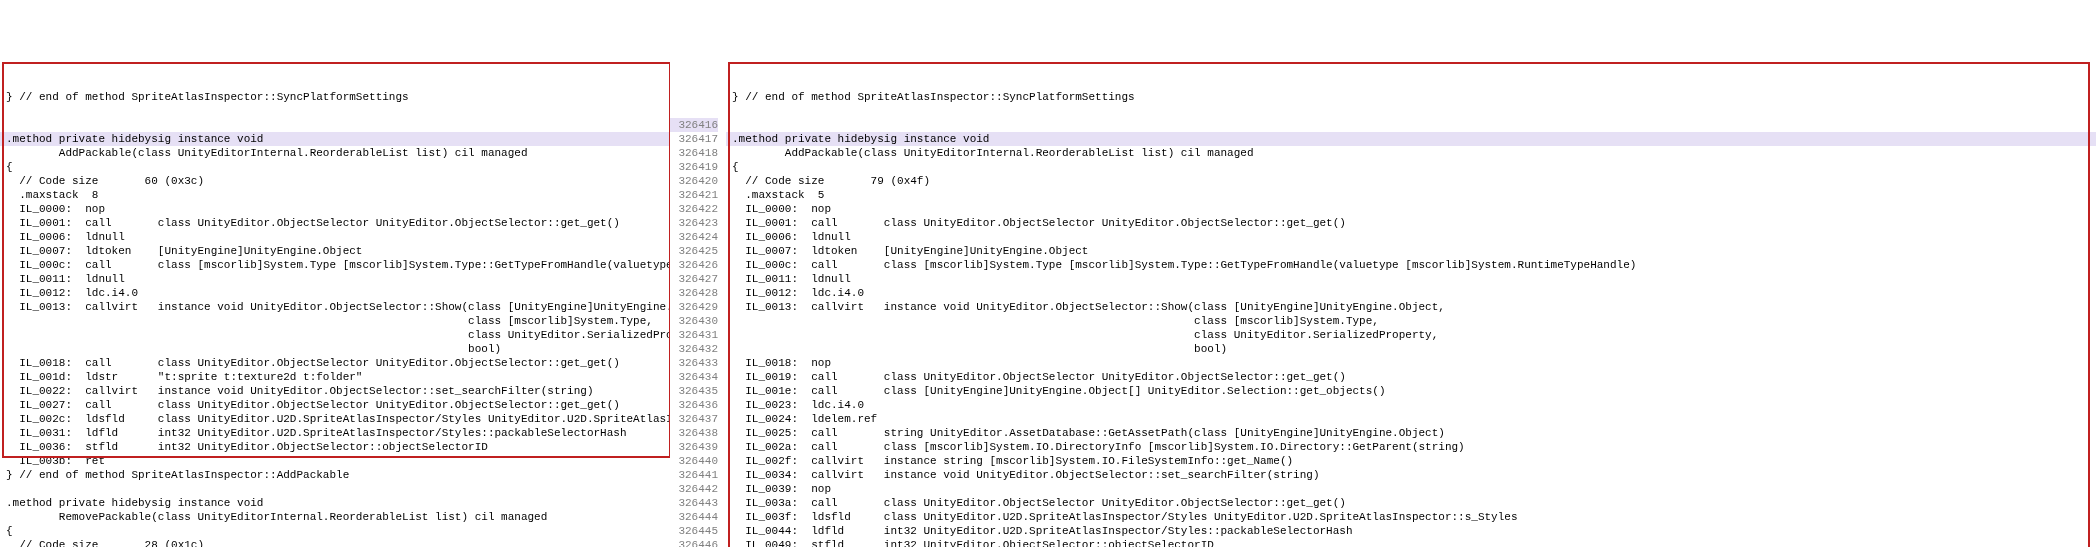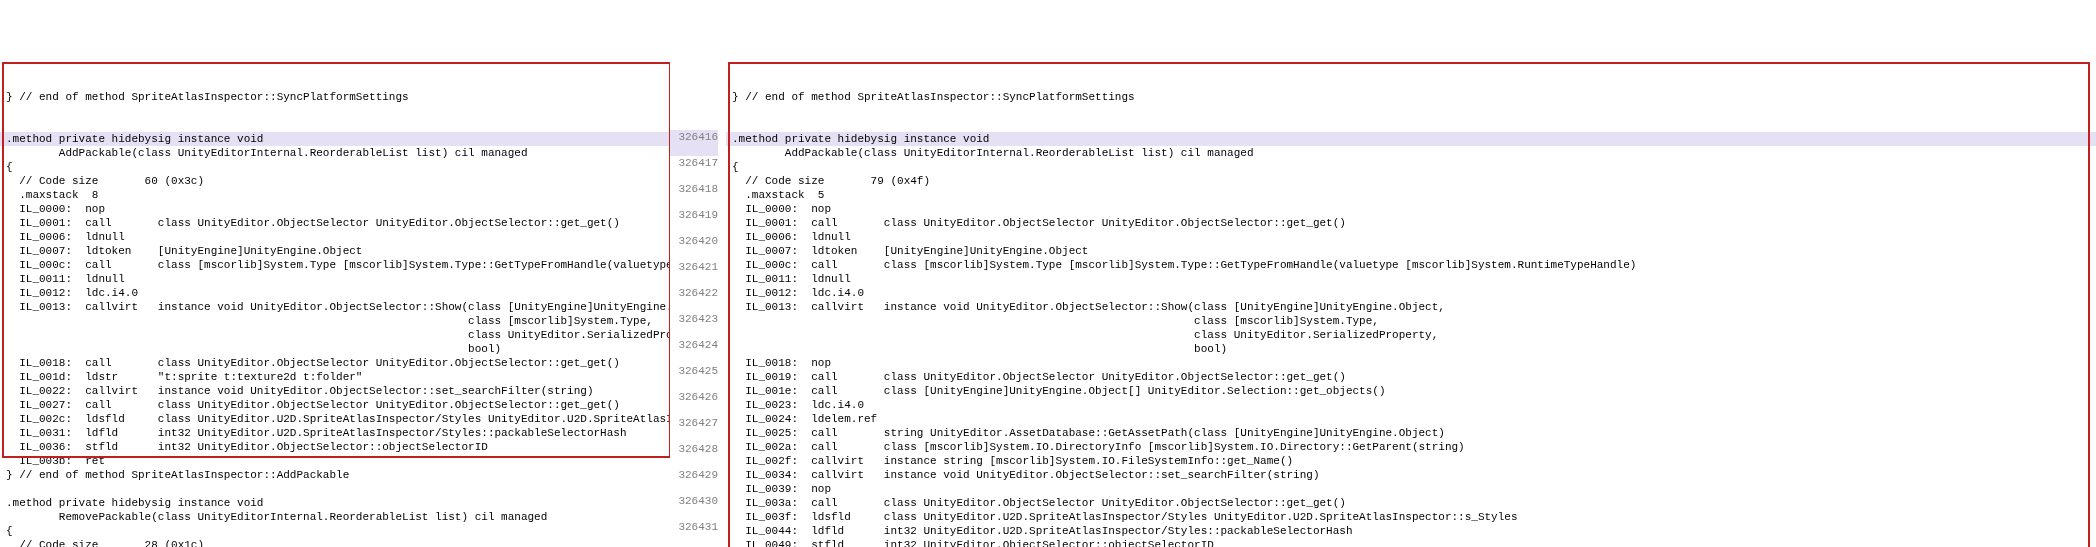--- a/index.html
+++ b/index.html
@@ -34,21 +34,21 @@
   }
   .pane-right {
     flex: 1;
   }
   .line {
     height: 14px;
     padding-left: 6px;
     box-sizing: border-box;
   }
   .line-gutter {
-    height: 26px;
+    height: 14px;
   }
   .hl-purple {
     background: #e6e0f5;
   }
   .block {
     position: relative;
   }
   .red-rect {
     position: absolute;
     border: 2px solid #c02020;

